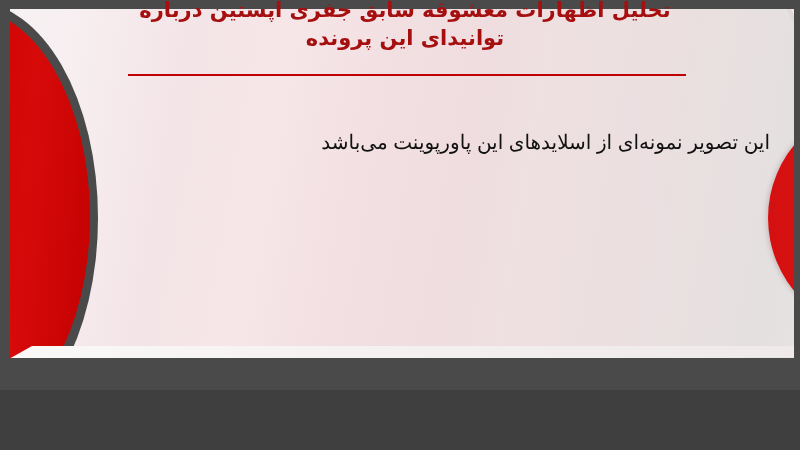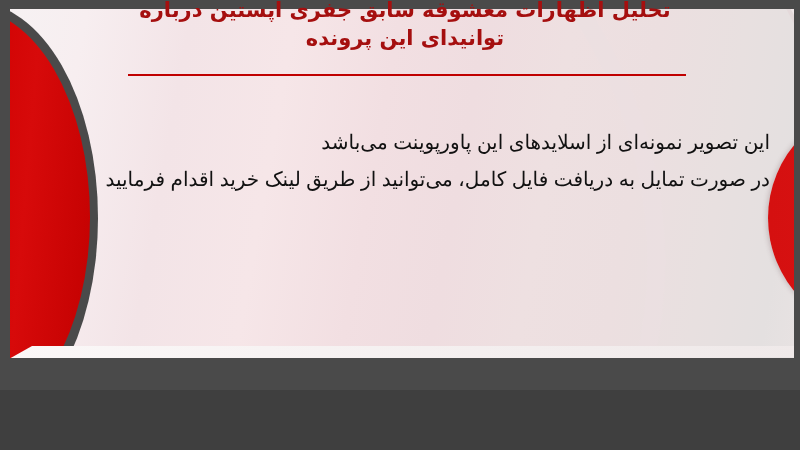--- a/index.html
+++ b/index.html
@@ -253,16 +253,15 @@
 
   <div class="title-rule"></div>
 
   <div class="title-block">
     <div class="title-line">تحلیل اظهارات معشوقه سابق جفری اپستین درباره</div>
     <div class="title-line">توانید‌ای این پرونده</div>
   </div>
 
   <div class="body-block">
     <div class="body-line">این تصویر نمونه‌ای از اسلایدهای این پاورپوینت می‌باشد</div>
-    <div class="body-line">در صورت تمایل به دریافت فایل کامل، می‌توانید از طریق لینک خرید اقدام فرمایید</div>
   </div>
 
 </div>
 
 </body></html>

